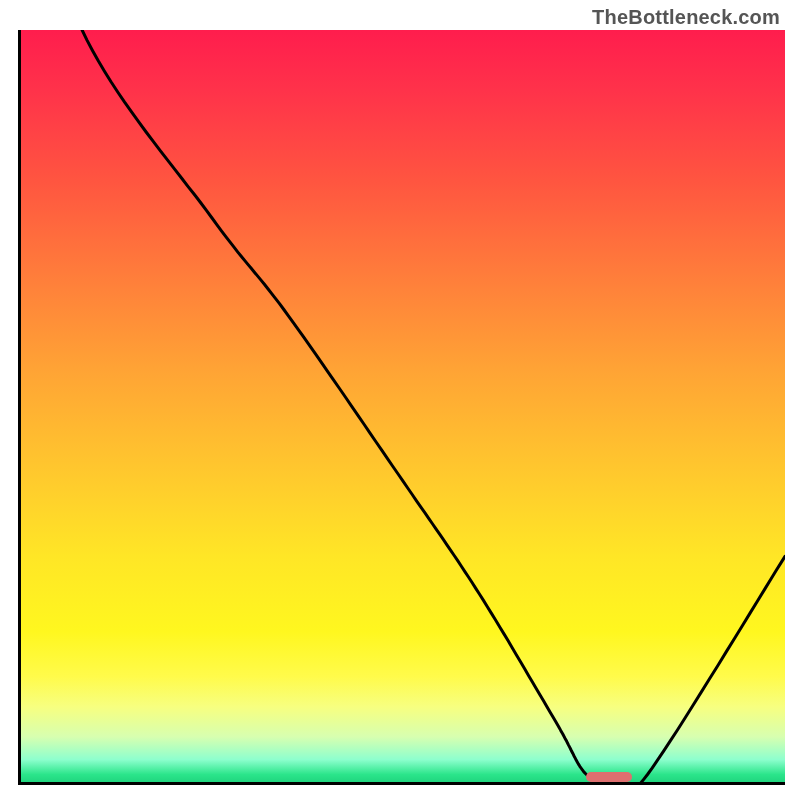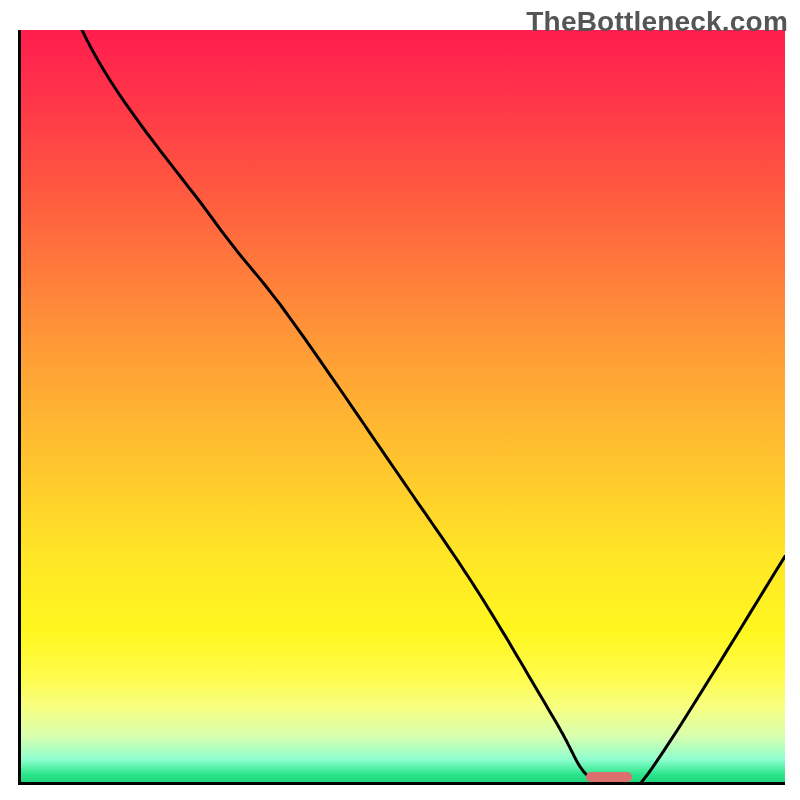--- a/index.html
+++ b/index.html
@@ -11,23 +11,23 @@
     font-family: Arial, Helvetica, sans-serif;
   }
   .wrap {
     position: relative;
     width: 800px;
     height: 800px;
   }
   .watermark {
     position: absolute;
     top: 6px;
-    right: 12px;
+    right: 20px;
     color: #555;
-    font-size: 28px;
+    font-size: 20px;
     font-weight: 600;
     letter-spacing: 0.2px;
     z-index: 5;
   }
   .plot-area {
     position: absolute;
     left: 18px;
     top: 30px;
     width: 764px;
     height: 752px;

